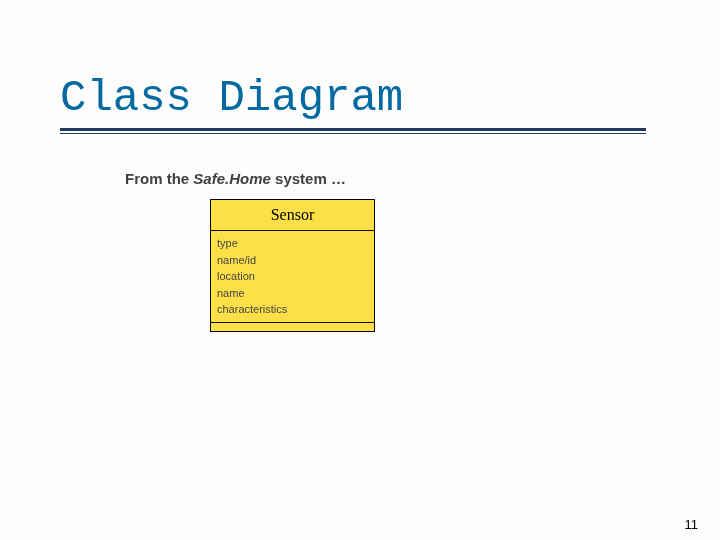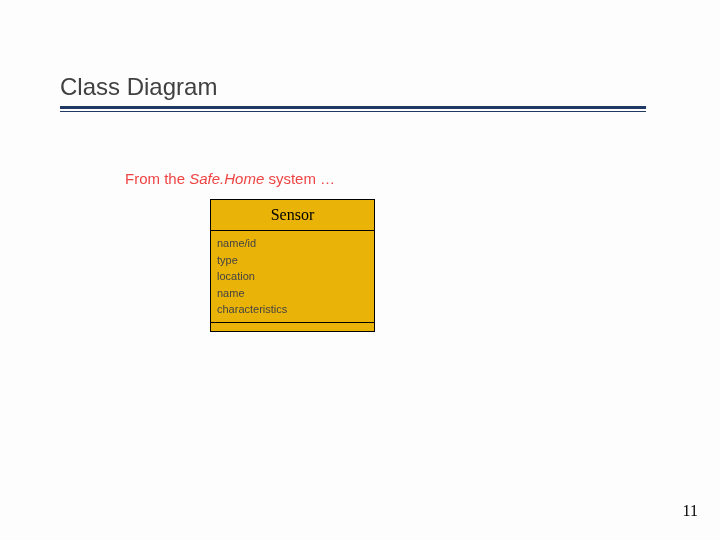--- a/index.html
+++ b/index.html
@@ -17,58 +17,59 @@
     height: 540px;
     position: relative;
     box-sizing: border-box;
   }
   .title-block {
     position: absolute;
     left: 60px;
     top: 74px;
   }
   .title-text {
-    font-size: 24px;
+    font-size: 44px;
     font-weight: normal;
-    color: #404040;
+    color: #0369a1;
     letter-spacing: 0px;
     line-height: 1.1;
     padding-bottom: 4px;
+    font-family: Liberation Mono, monospace;
   }
   .title-underline-thick {
     width: 586px;
     height: 3px;
     background: #1f3864;
     margin-top: 2px;
   }
   .title-underline-thin {
     width: 586px;
     height: 1px;
     background: #1f3864;
     margin-top: 2px;
   }
   .subtitle {
     position: absolute;
     left: 125px;
     top: 170px;
     font-size: 15px;
-    font-weight: normal;
-    color: #ef4444;
+    font-weight: bold;
+    color: #404040;
   }
   .subtitle .italic {
     font-style: italic;
   }
   .uml-wrap {
     position: absolute;
     left: 210px;
     top: 200px;
   }
   .uml-class {
     width: 165px;
-    background: #eab308;
+    background: #fde047;
     color: #000;
   }
   .uml-section {
     border: 1px solid #000;
     padding: 4px 6px;
     box-sizing: border-box;
     margin-top: -1px; 
   }
   .uml-name {
     font-family: "Times New Roman", Times, serif;
@@ -81,24 +82,23 @@
     font-size: 11px;
     line-height: 1.5;
     color: #444;
   }
   .uml-list div {
     white-space: nowrap;
   }
   .page-number {
     position: absolute;
     right: 22px;
-    bottom: 20px;
-    font-size: 16px;
+    bottom: 8px;
+    font-size: 13px;
     color: #000;
-    font-family: Liberation Serif, serif;
   }
 </style>
 </head>
 <body>
 
 <div class="slide">
 
   <div class="title-block">
     <div class="title-text">Class Diagram</div>
     <div class="title-underline-thick"></div>
@@ -106,22 +106,22 @@
   </div>
 
   <div class="subtitle">
     <span>From the </span><span class="italic">Safe.Home</span><span> system …</span>
   </div>
 
   <div class="uml-wrap">
     <div class="uml-class">
       <div class="uml-section uml-name">Sensor</div>
       <div class="uml-section uml-list">
+        <div>type</div>
         <div>name/id</div>
-        <div>type</div>
         <div>location</div>
         <div>name</div>
         <div>characteristics</div>
       </div>
       <div class="uml-section uml-list">
       </div>
     </div>
   </div>
 
   <div class="page-number">11</div>

